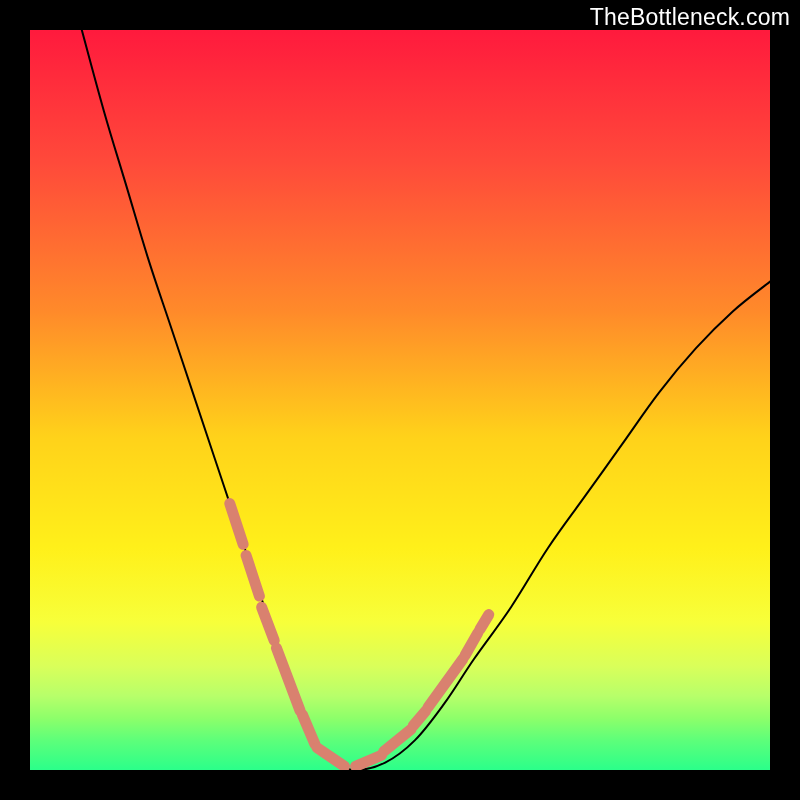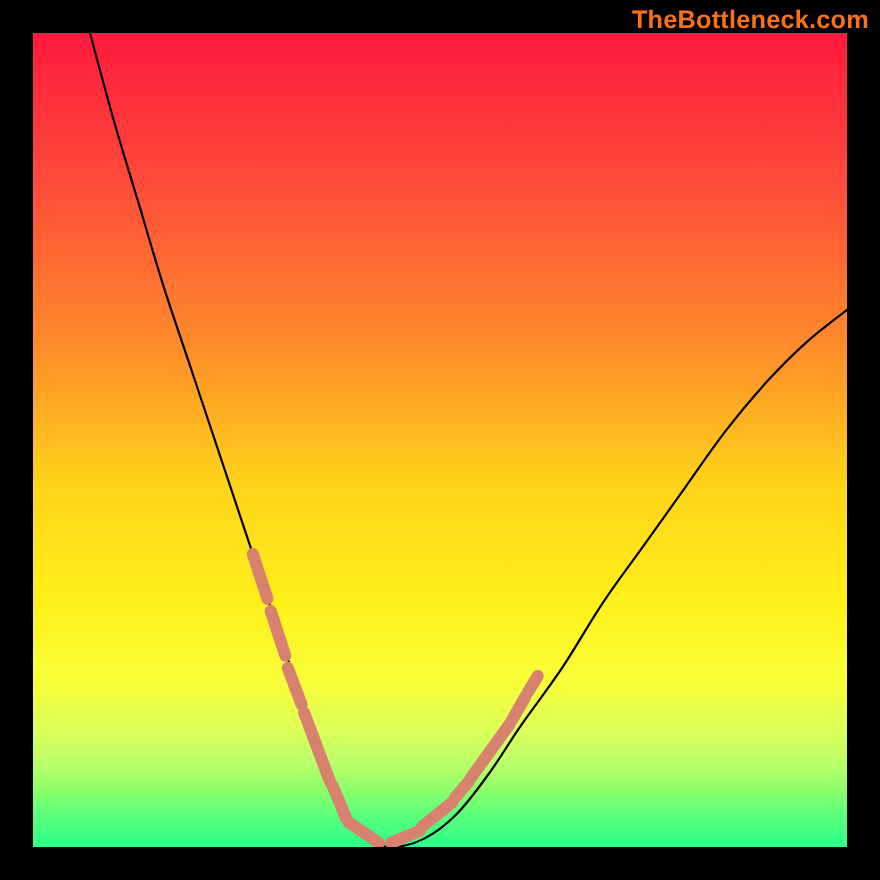--- a/index.html
+++ b/index.html
@@ -23,23 +23,23 @@
     position: absolute;
     left: 0;
     top: 0;
     width: 740px;
     height: 740px;
   }
   .watermark {
     position: absolute;
     top: 4px;
     right: 10px;
-    color: #f97316;
+    color: #ffffff;
     font-size: 23px;
-    font-weight: 700;
+    font-weight: 400;
     letter-spacing: 0.2px;
     white-space: nowrap;
   }
 </style>
 </head>
 <body>
 
 <div class="frame">
   <svg class="plot" viewBox="0 0 740 740" preserveAspectRatio="none">
     <defs>

